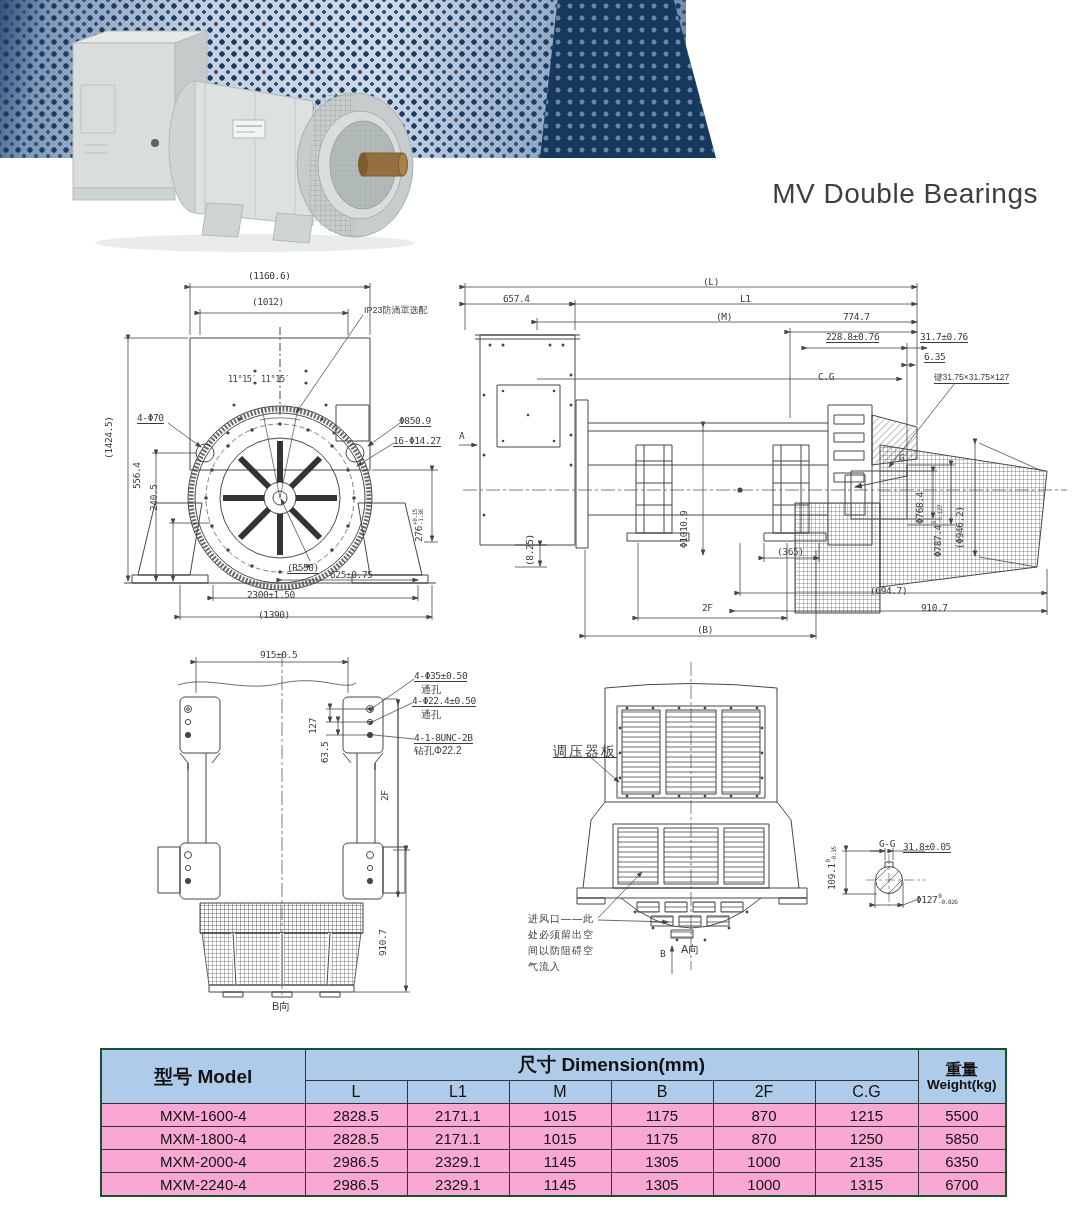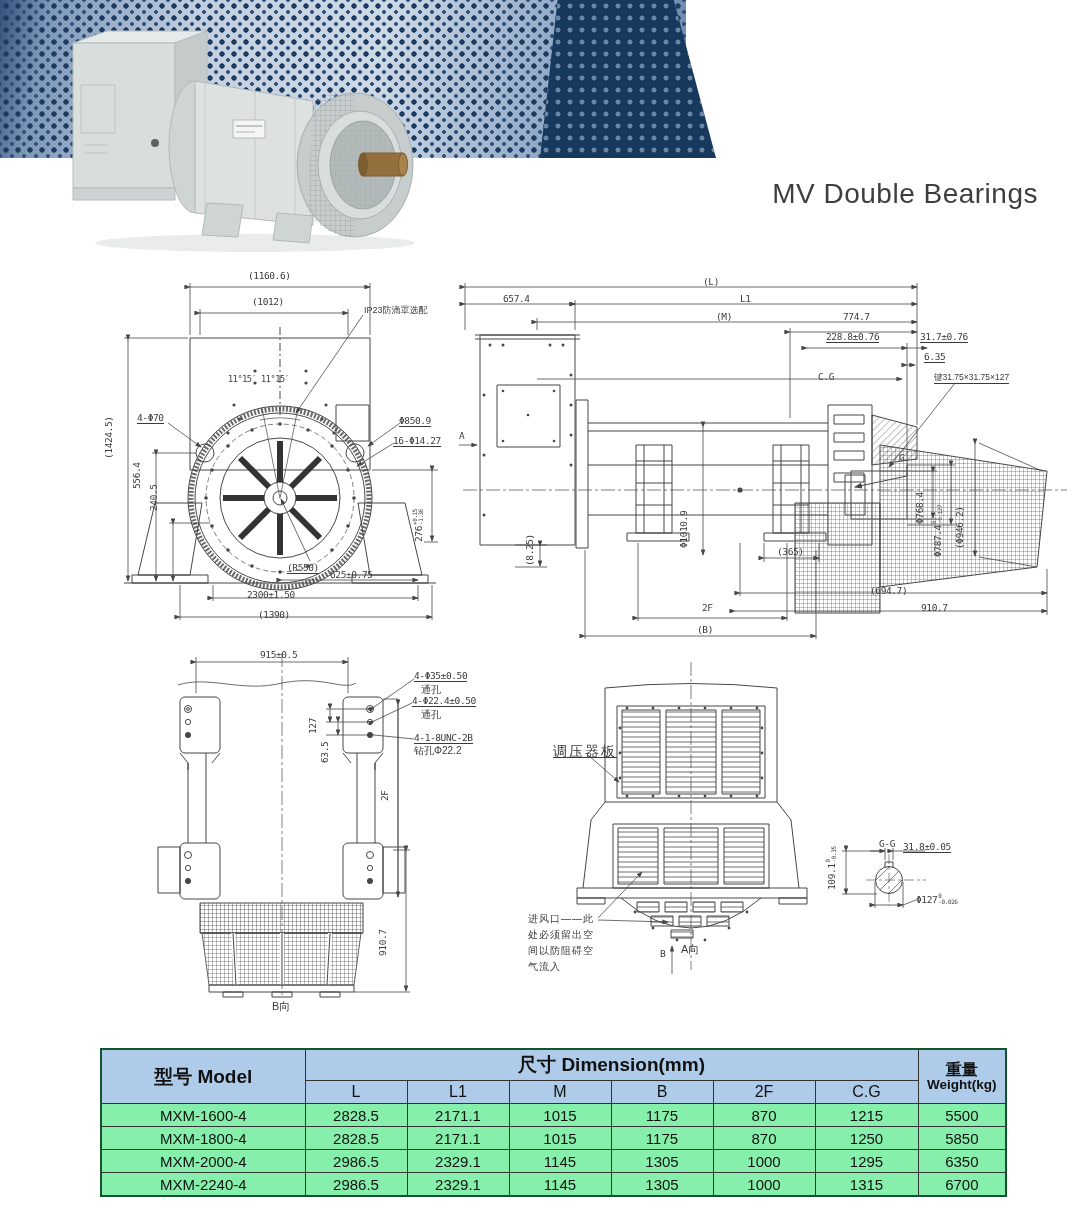--- a/index.html
+++ b/index.html
@@ -36,21 +36,21 @@
   table.spec{position:absolute;left:100px;top:1048px;width:905px;border-collapse:collapse;
     table-layout:fixed;font-family:"Liberation Sans",sans-serif;color:#111;}
   table.spec th,table.spec td{border:1px solid #333;text-align:center;padding:0;overflow:hidden;}
   table.spec{border:2px solid #14532d;}
   .th-blue{background:#aecbe9;}
   .h-big{font-size:19px;font-weight:bold;}
   .h-sub{font-size:16px;font-weight:normal;height:22px;}
   .h-w1{font-size:16px;font-weight:bold;line-height:17px;display:block;}
   .h-w2{font-size:13.5px;font-weight:bold;line-height:14px;display:block;}
   tr.hrow1 th{height:30px;}
-  tr.data td{height:22px;font-size:15px;background:#86efac;}
+  tr.data td{height:22px;font-size:15px;background:#f9a8d4;}
   tr.data td.model{font-size:15px;}
 </style>
 </head>
 <body>
 
 <div class="page">
 
   <div class="halftone"></div>
   <div class="navy-shape"></div>
 
@@ -661,21 +661,21 @@
       <td>1250</td>
       <td>5850</td>
     </tr>
     <tr class="data">
       <td class="model">MXM-2000-4</td>
       <td>2986.5</td>
       <td>2329.1</td>
       <td>1145</td>
       <td>1305</td>
       <td>1000</td>
-      <td>1295</td>
+      <td>2135</td>
       <td>6350</td>
     </tr>
     <tr class="data">
       <td class="model">MXM-2240-4</td>
       <td>2986.5</td>
       <td>2329.1</td>
       <td>1145</td>
       <td>1305</td>
       <td>1000</td>
       <td>1315</td>

